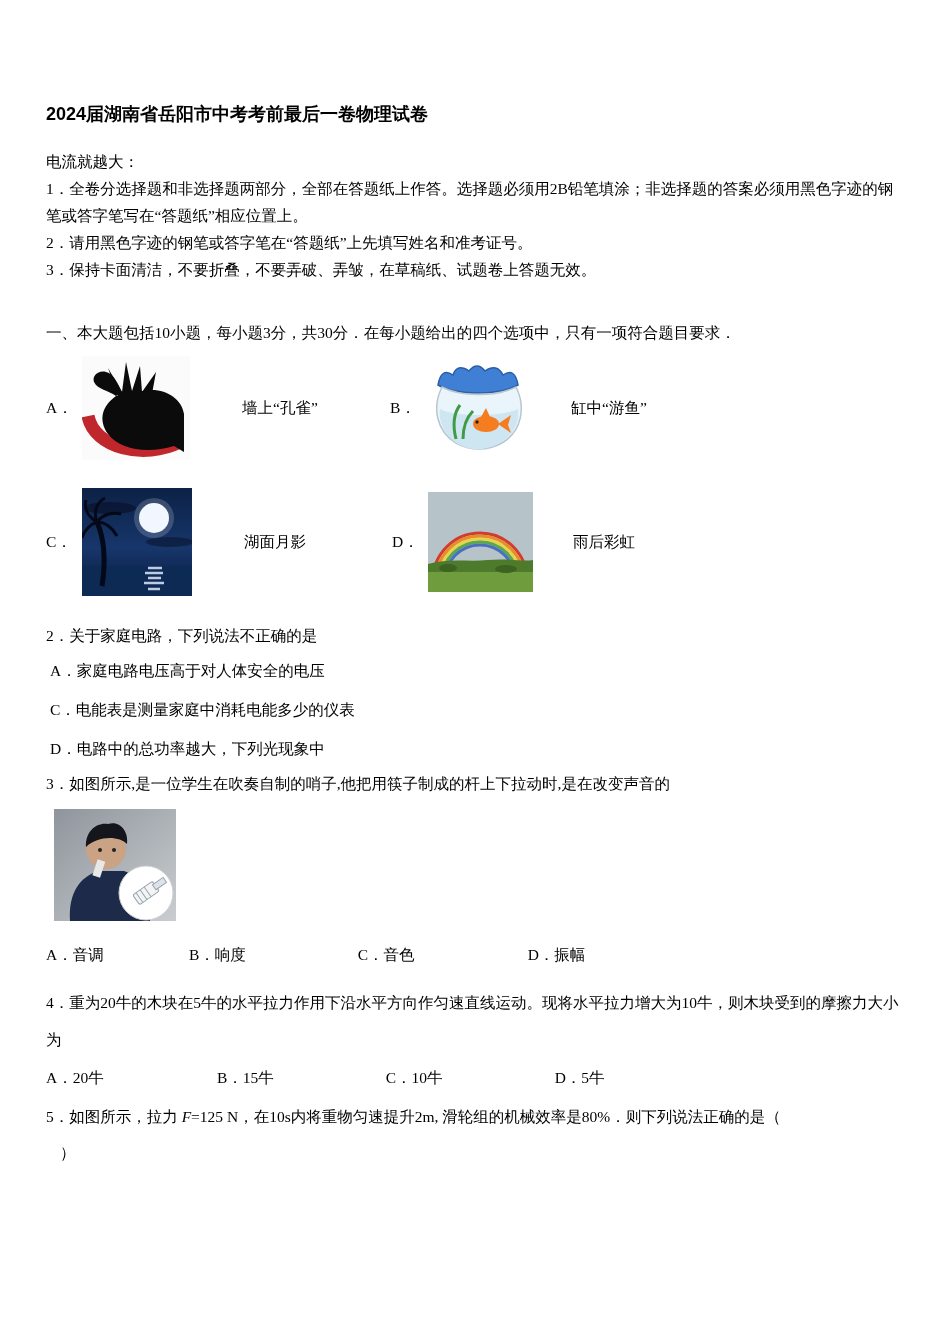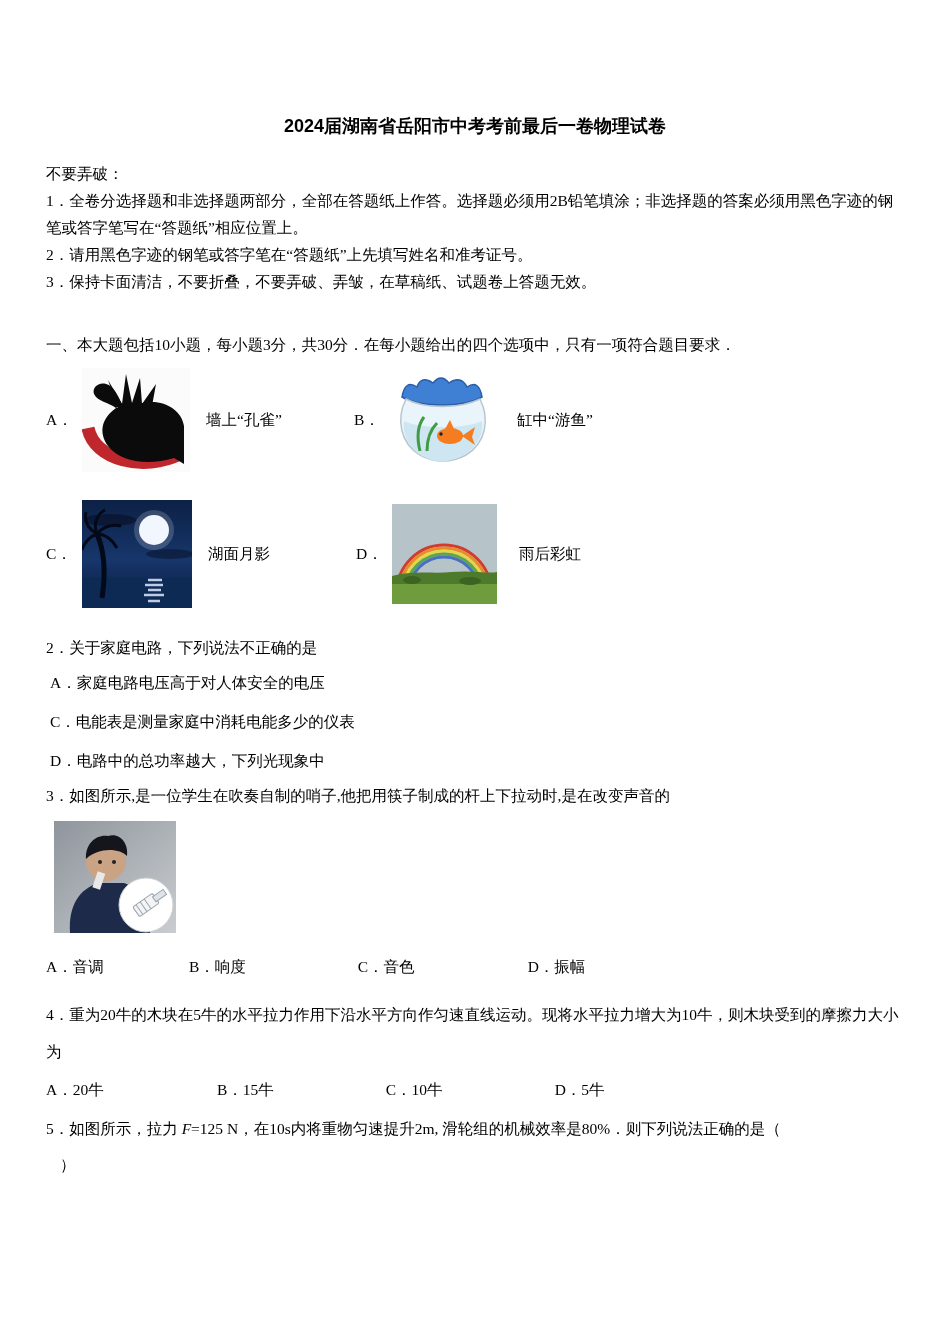--- a/index.html
+++ b/index.html
@@ -1,49 +1,49 @@
 <!DOCTYPE html>
 <html><head>
 <meta charset="utf-8">
 <style>
   *{box-sizing:border-box}
   body{margin:0;background:#ffffff}
   .page{width:950px;height:1344px;margin:0 auto;background:#fff;color:#000;
         font-family:"Liberation Serif","DejaVu Serif",serif;font-size:15.5px;
         padding:102px 46px 0 46px;overflow:hidden;position:relative}
   .title{font-family:"Liberation Sans","DejaVu Sans",sans-serif;font-weight:700;
-         font-size:18px;text-align:center;margin:12px 0 22px 0}
+         font-size:18px;text-align:left;margin:0 0 22px 0}
   .para{margin:0;line-height:27px}
   .section{margin-top:36px}
   .opt-row{display:flex;align-items:center;margin-top:10px}
   .row2{margin-top:28px;margin-bottom:26px}
   .opt-label{width:36px;flex:none}
-  .q1-cap{margin-left:16px;width:148px;flex:none}
-  .cap2{margin-left:22px}
+  .q1-cap{margin-left:52px;width:148px;flex:none}
+  .cap2{margin-left:40px}
   .qimg{flex:none;line-height:0;display:inline-block}
   .optline{margin:4px;line-height:35px}
   .q3img{margin:12px 0 0 8px;line-height:0}
   .inline-opts{margin-top:20px;line-height:27px}
   .io{display:inline-block}
   .q3a{width:139px}.q3b{width:165px}.q3c{width:166px}
   .q4a{width:167px}.q4b{width:165px}.q4c{width:165px}
   .q4text{line-height:37px;margin-top:16px}
   .q4opts{margin-top:6px}
   .q5{line-height:36px;margin-top:8px}
   .q5close{display:block;padding-left:14px}
   .it{font-style:italic}
 </style>
 </head>
 <body>
 
 <div class="page">
 
   <h1 class="title">2024届湖南省岳阳市中考考前最后一卷物理试卷</h1>
 
-  <p class="para">不要弄破：</p>
+  <p class="para">电流就越大：</p>
   <p class="para">1．全卷分选择题和非选择题两部分，全部在答题纸上作答。选择题必须用2B铅笔填涂；非选择题的答案必须用黑色字迹的钢笔或答字笔写在“答题纸”相应位置上。</p>
   <p class="para">2．请用黑色字迹的钢笔或答字笔在“答题纸”上先填写姓名和准考证号。</p>
   <p class="para">3．保持卡面清洁，不要折叠，不要弄破、弄皱，在草稿纸、试题卷上答题无效。</p>
 
   <p class="para section">一、本大题包括10小题，每小题3分，共30分．在每小题给出的四个选项中，只有一项符合题目要求．</p>
 
 
   <div class="opt-row">
     <span class="opt-label">A．</span>
     <span class="qimg">

